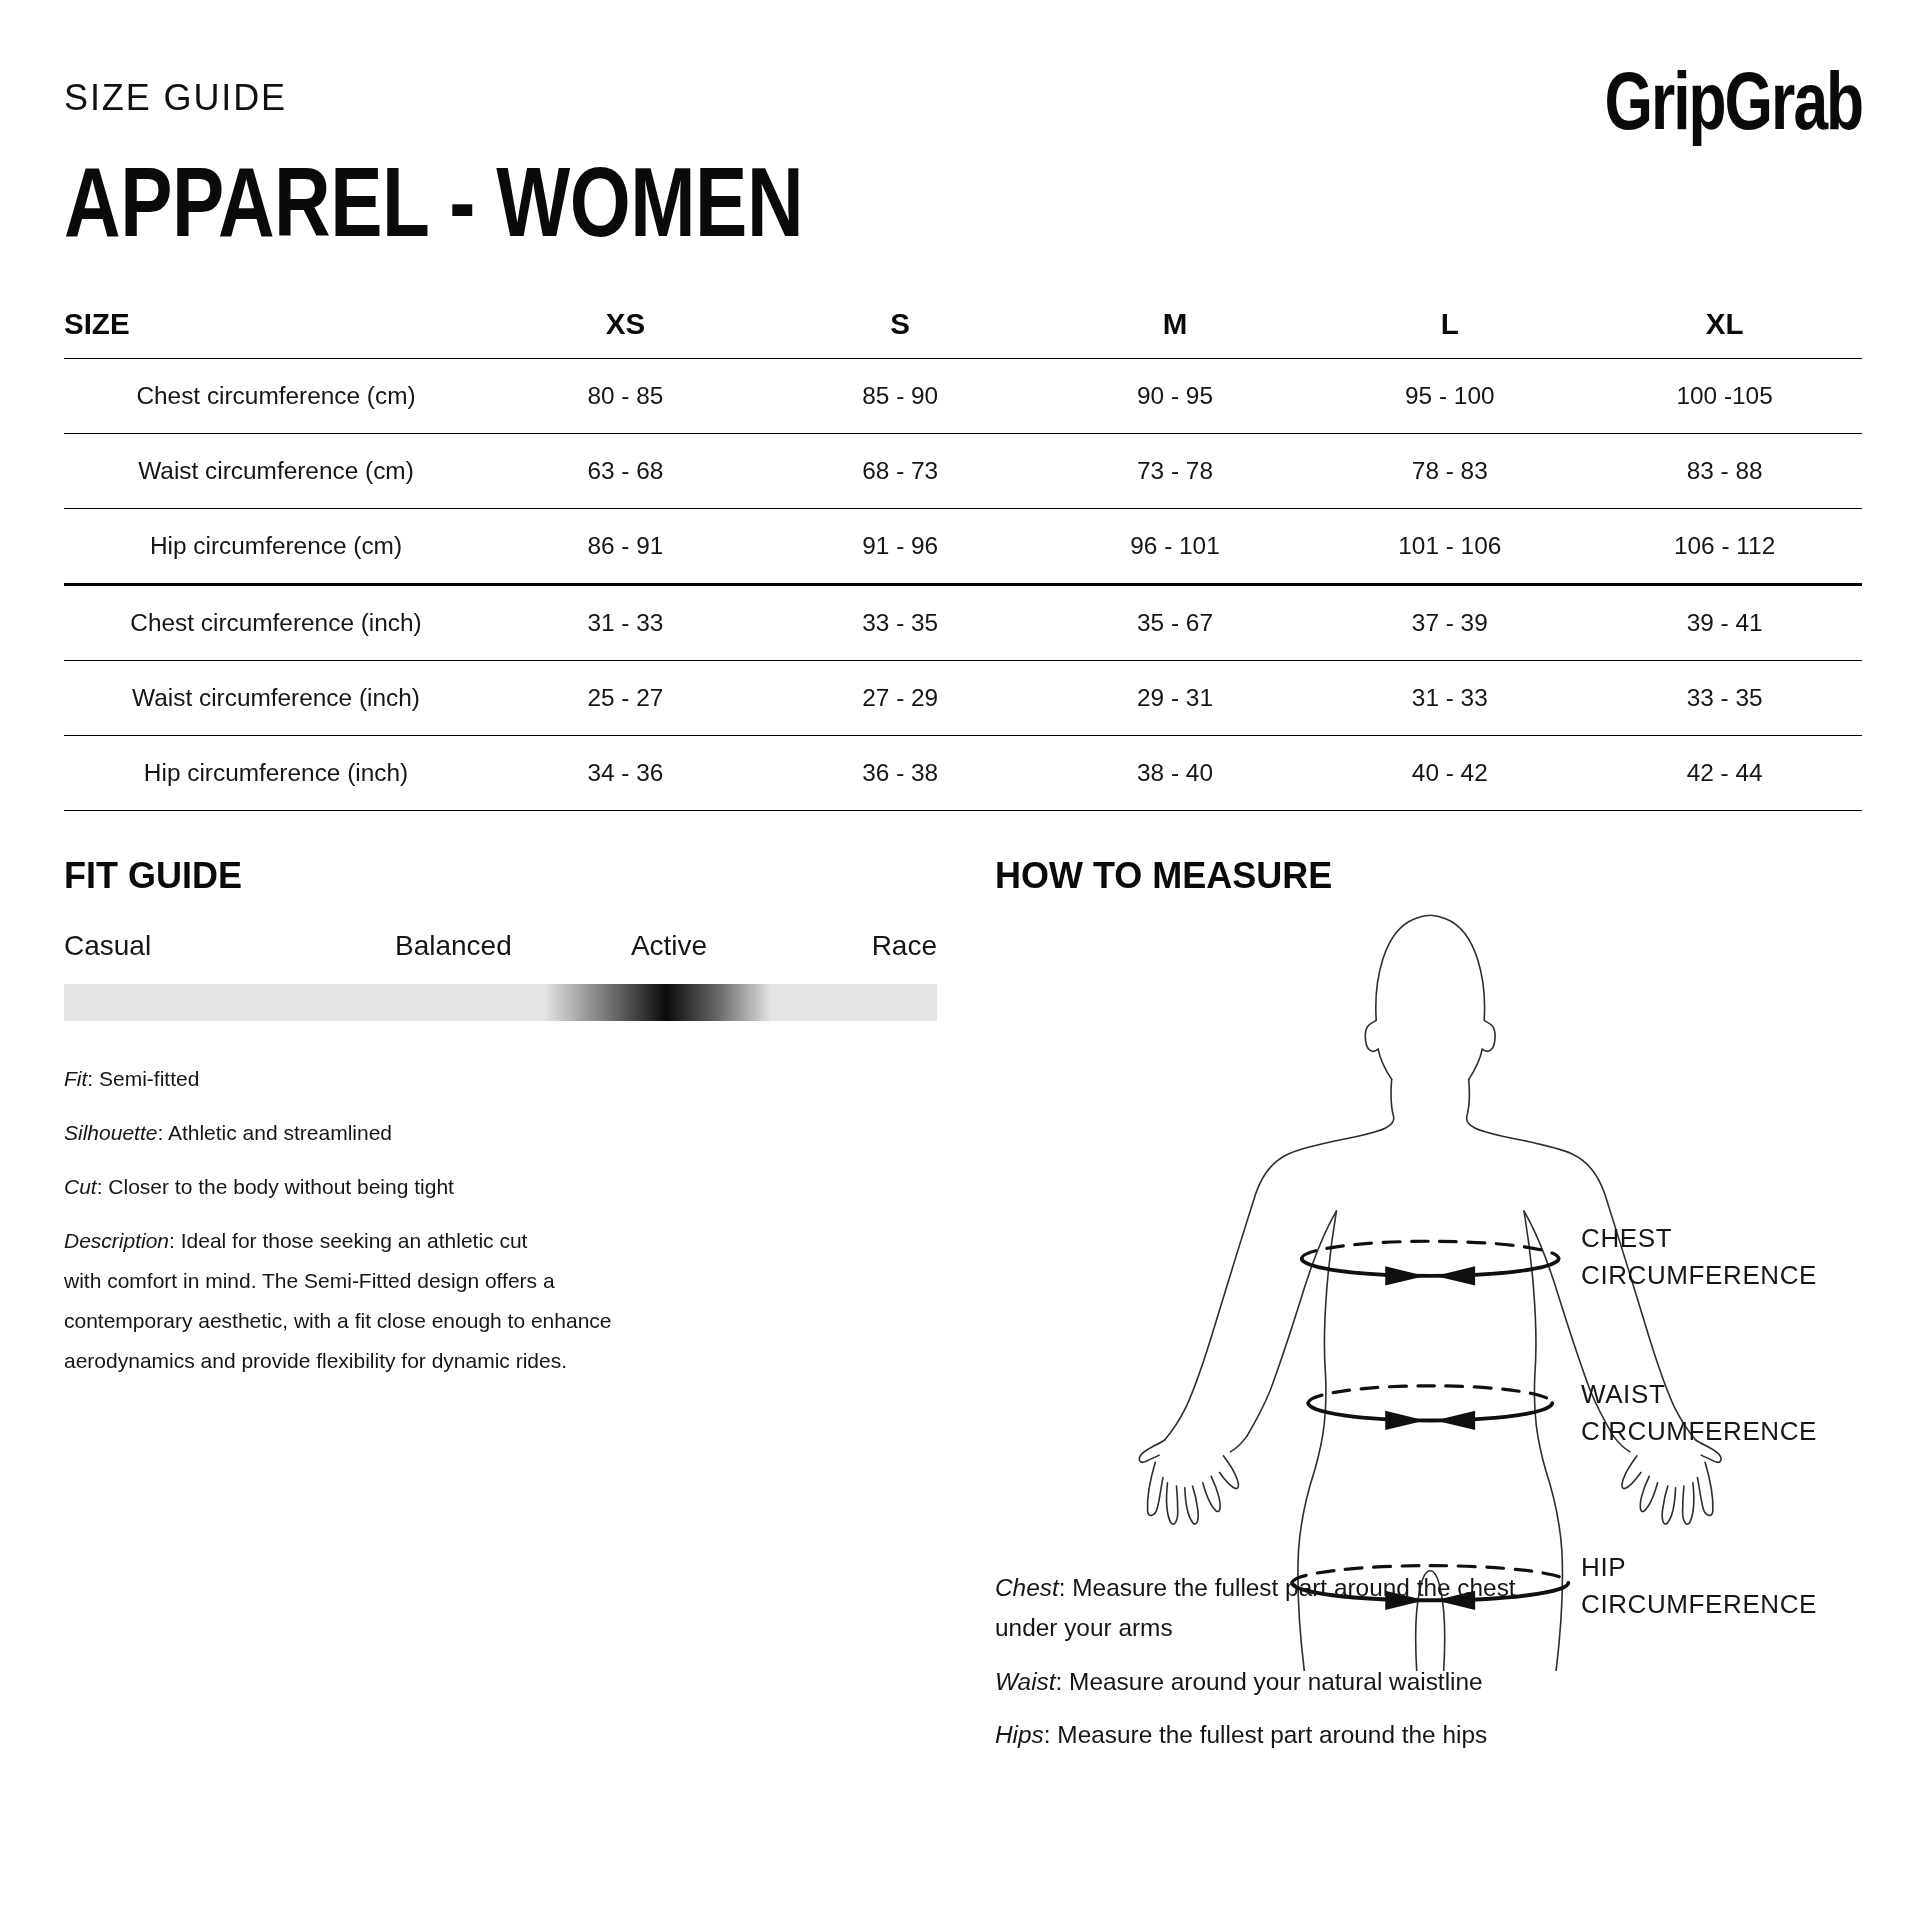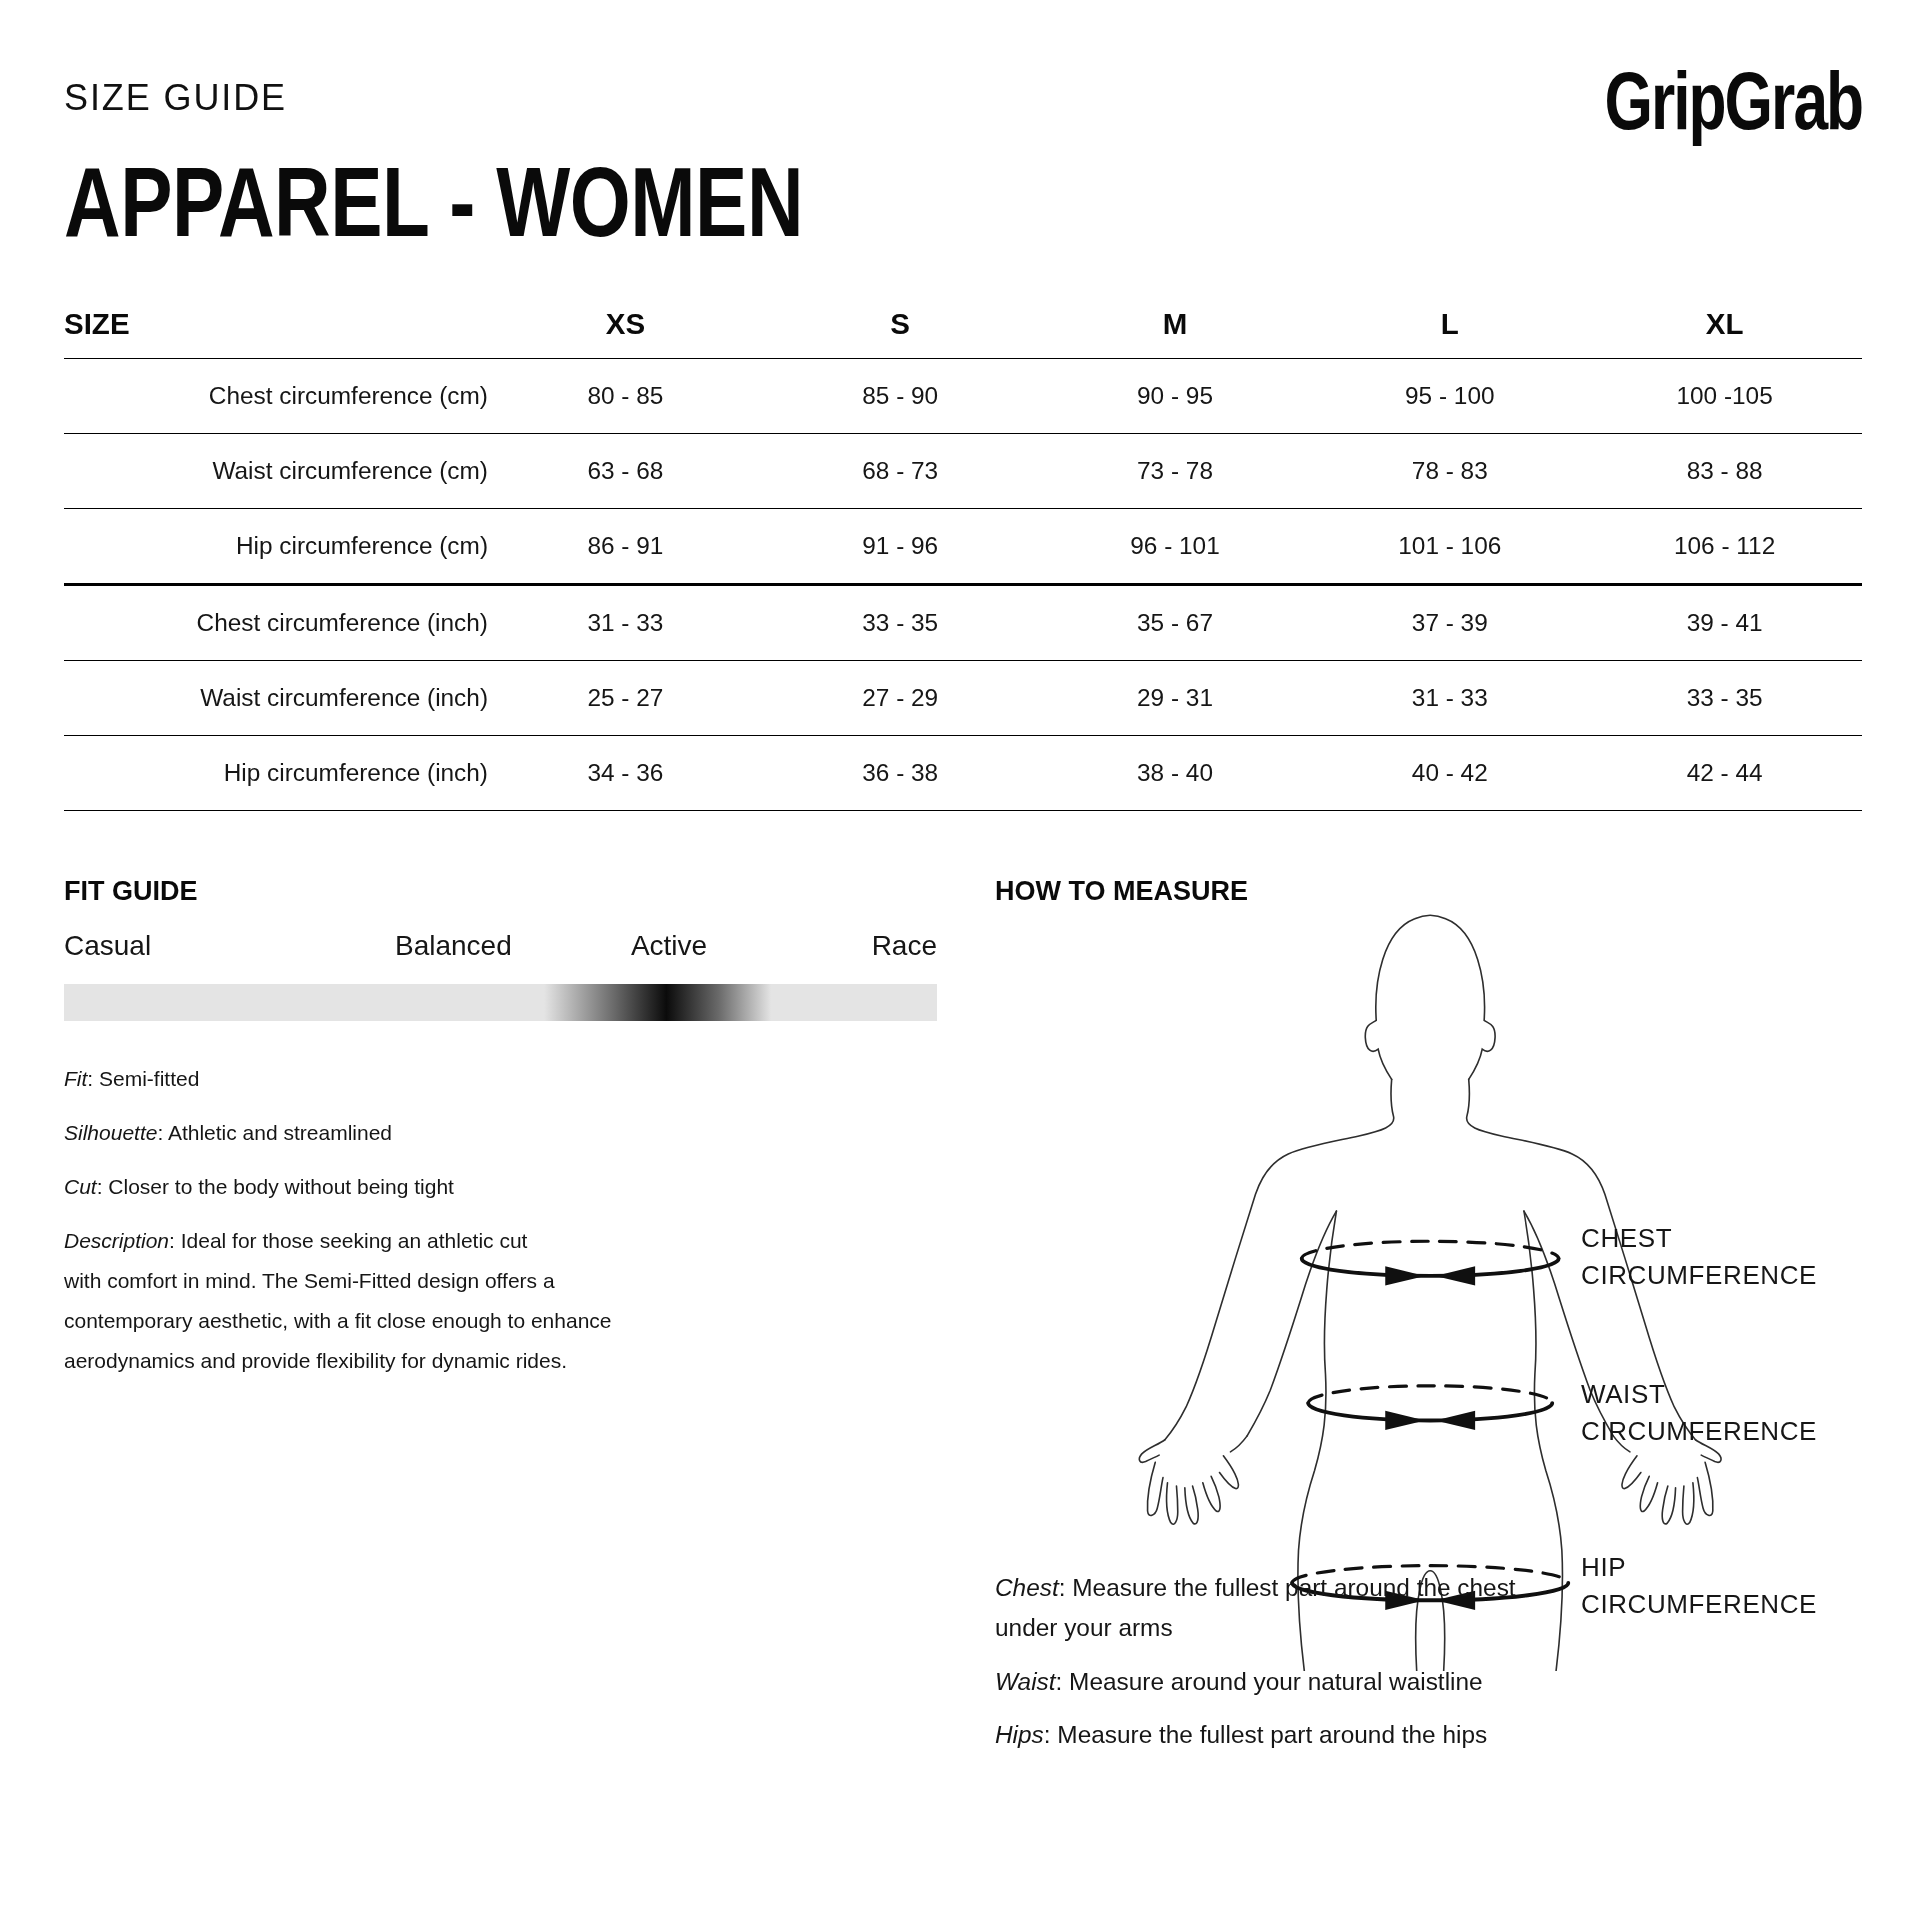--- a/index.html
+++ b/index.html
@@ -27,24 +27,24 @@
   table.size-table col.label-col{width:424px;}
   table.size-table th{
     font-size:29.5px;font-weight:800;color:#0a0a0a;height:68px;vertical-align:middle;
     text-align:center;padding:0;border-bottom:1.9px solid #000;
   }
   table.size-table th.row-head{text-align:left;}
   table.size-table td{
     font-size:24.4px;font-weight:400;color:#161616;height:74px;vertical-align:middle;
     text-align:center;padding:0;border-bottom:1.3px solid #000;
   }
-  table.size-table td.row-label{text-align:right;}
+  table.size-table td.row-label{text-align:center;}
   table.size-table tr.thick-divider td{border-bottom:3.9px solid #000;}
   .section-title{
-    position:absolute;top:876px;font-size:27px;font-weight:800;color:#0a0a0a;
+    position:absolute;top:855px;font-size:36px;font-weight:800;color:#0a0a0a;
     letter-spacing:0px;
   }
   #fit-guide-title{left:64px;}
   #how-to-measure-title{left:995px;}
   .scale-labels{position:absolute;left:64px;top:930px;width:873px;height:33px;}
   .scale-labels span{position:absolute;top:0;font-size:28px;color:#161616;white-space:nowrap;}
   .scale-label-0{left:0;}
   .scale-label-1{left:331px;}
   .scale-label-2{left:605px;transform:translateX(-50%);}
   .scale-label-3{right:0;}

